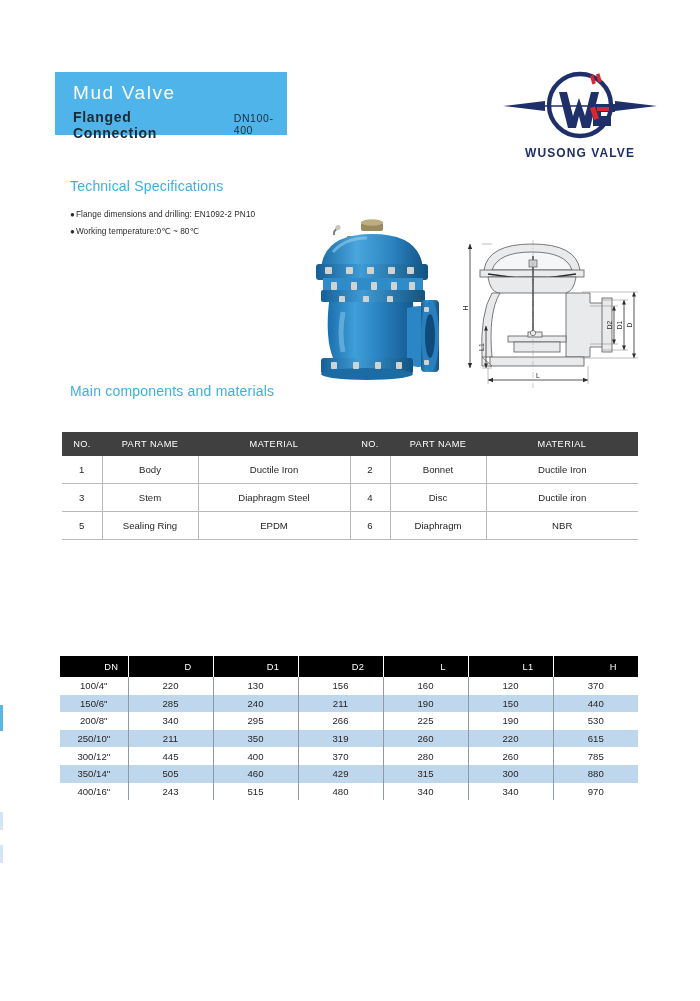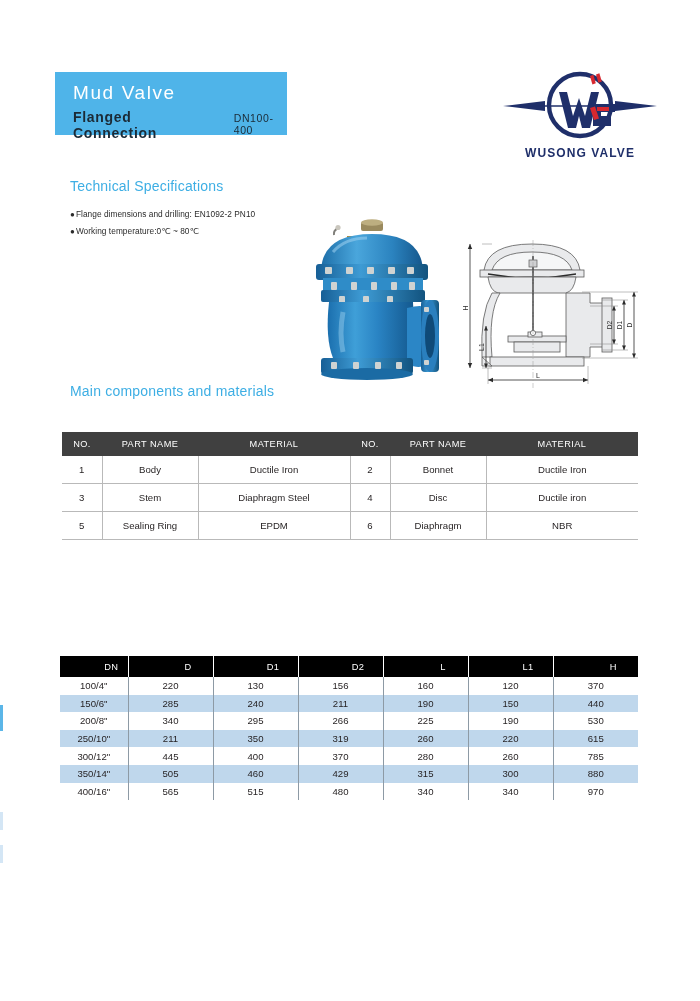--- a/index.html
+++ b/index.html
@@ -427,21 +427,21 @@
         <td>350/14"</td>
         <td>505</td>
         <td>460</td>
         <td>429</td>
         <td>315</td>
         <td>300</td>
         <td class="lastcol">880</td>
       </tr>
       <tr>
         <td>400/16"</td>
-        <td>565</td>
+        <td>243</td>
         <td>515</td>
         <td>480</td>
         <td>340</td>
         <td>340</td>
         <td class="lastcol">970</td>
       </tr>
     </tbody>
   </table>
 
 </div>

